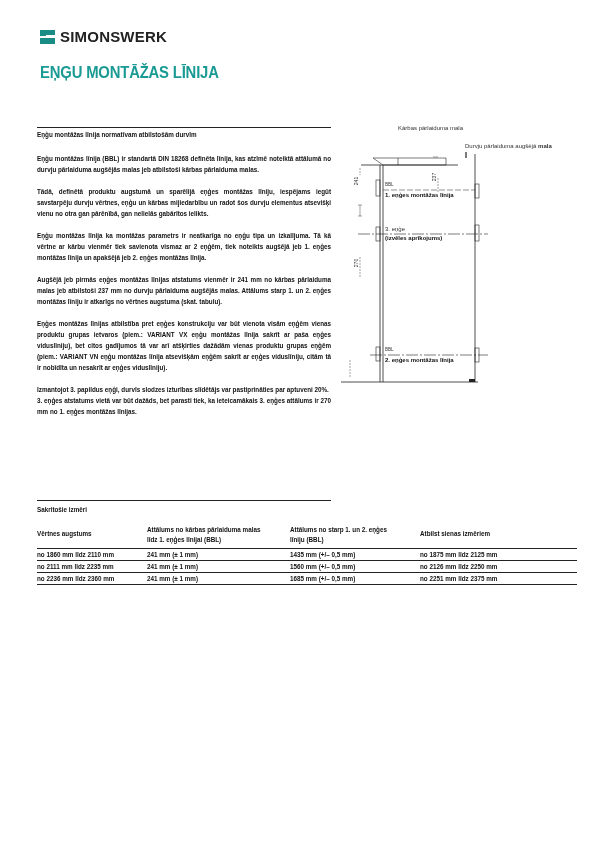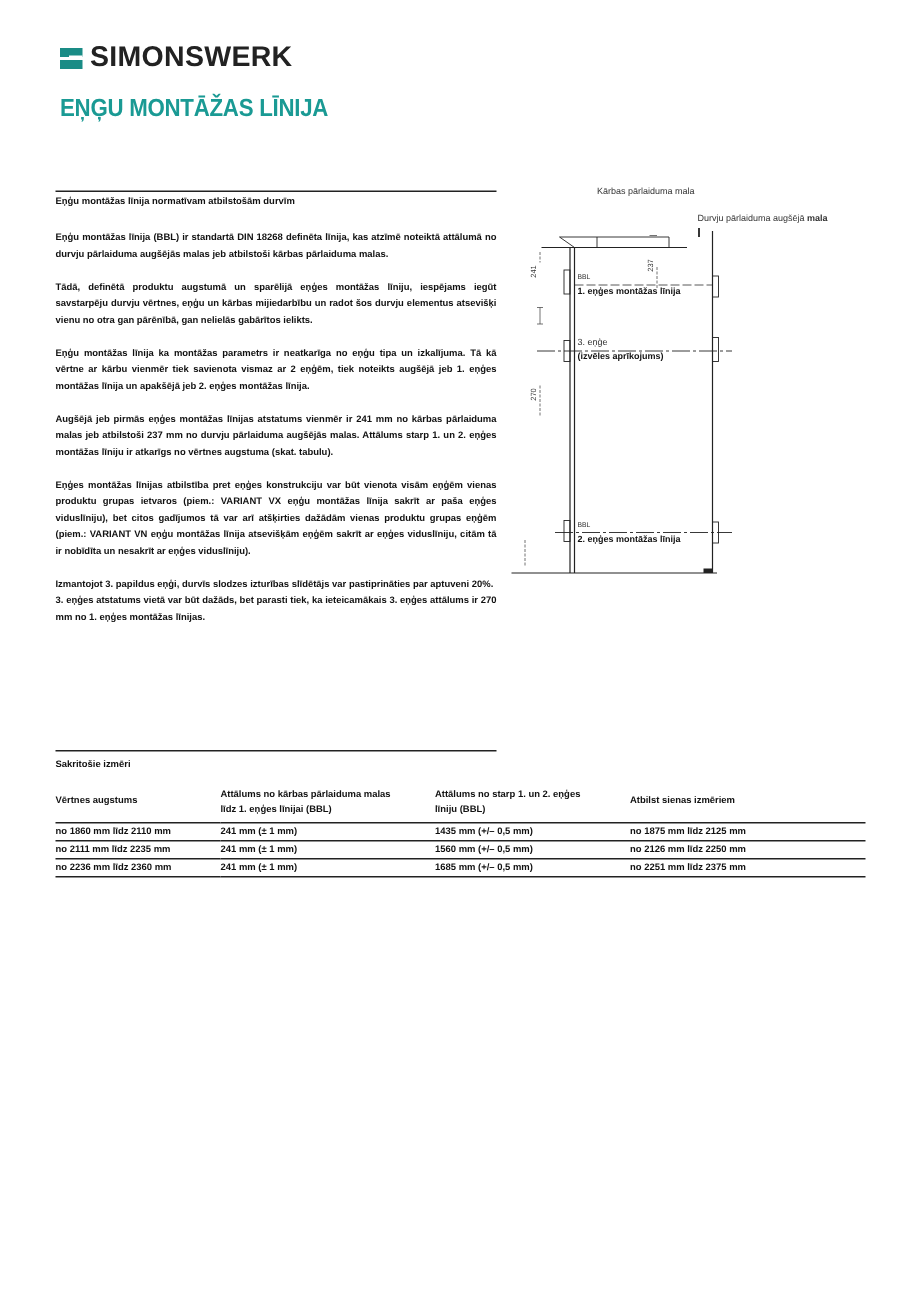--- a/index.html
+++ b/index.html
@@ -3,21 +3,21 @@
 <meta charset="utf-8">
 <style>
   html, body { margin: 0; padding: 0; background: #ffffff; }
   body { width: 612px; height: 859px; position: relative; overflow: hidden;
          font-family: "Liberation Sans", sans-serif; color: #111; }
   .logo { position: absolute; left: 40px; top: 28px; display: flex; align-items: center; }
   .logo-mark { width: 15px; height: 14px; position: relative; margin-right: 5px; }
   .logo-mark .bar1 { position: absolute; left: 0; top: 0; width: 15px; height: 6px; background: #1a8c86; }
   .logo-mark .bar2 { position: absolute; left: 0; top: 8px; width: 15px; height: 6px; background: #1a8c86; }
   .logo-mark .cut { position: absolute; left: 6px; top: 5px; width: 9px; height: 2px; background: #fff; }
-  .logo-text { font-family: "Liberation Sans", sans-serif; font-weight: bold; font-size: 19px; letter-spacing: 0.2px; color: #222; }
+  .logo-text { font-family: "Liberation Sans", sans-serif; font-weight: bold; font-size: 15px; letter-spacing: 0.2px; color: #222; }
   .title { position: absolute; left: 40px; top: 63px; font-family: "Liberation Sans", sans-serif;
            font-weight: bold; font-size: 16.5px; color: #1a9a94; letter-spacing: -0.2px; transform: scaleX(0.9); transform-origin: left; }
   .rule { position: absolute; height: 1px; background: #222; }
   .text-col { position: absolute; left: 37px; width: 294px; font-size: 6.3px; line-height: 11px; color: #111; text-align: justify; font-weight: bold; }
   .text-col p { margin: 0 0 11px 0; }
   .heading-small { position: absolute; left: 37px; font-size: 6.3px; font-weight: bold; color: #111; }
   .diagram { position: absolute; left: 338px; top: 120px; width: 250px; height: 280px; }
   .diagram .lbl { position: absolute; font-size: 6px; color: #333; white-space: nowrap; }
   .diagram .lbl-b { position: absolute; font-size: 6px; color: #111; font-weight: bold; white-space: nowrap; }
   table.dims { position: absolute; left: 37px; top: 523px; width: 540px; border-collapse: collapse; font-size: 6.3px; font-weight: bold; color: #111; }

